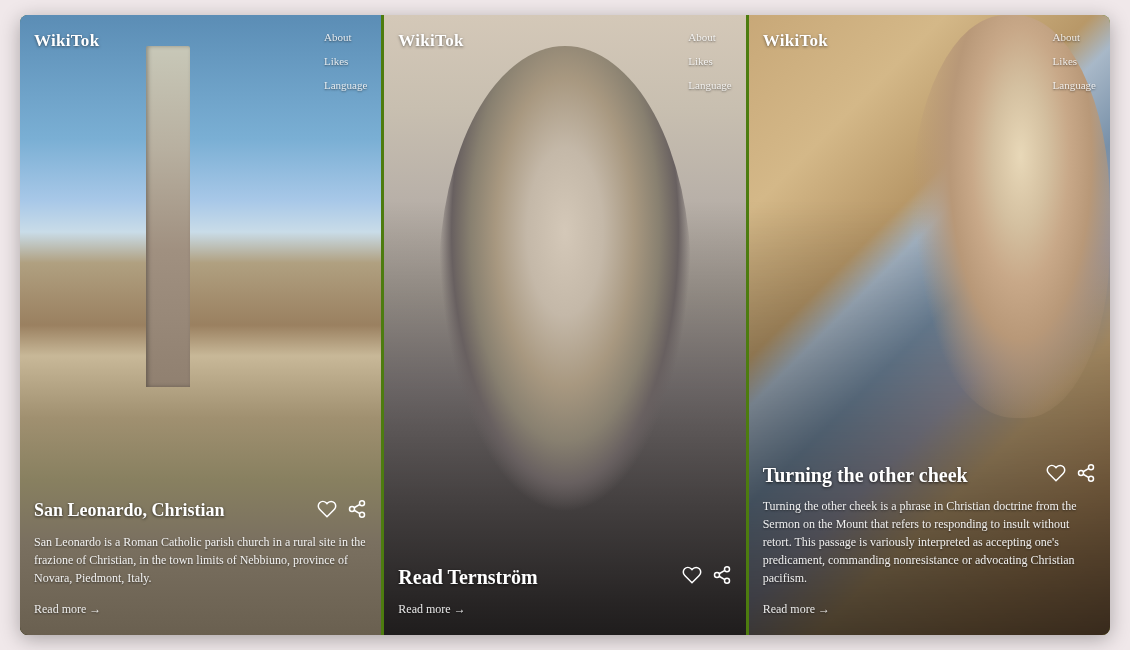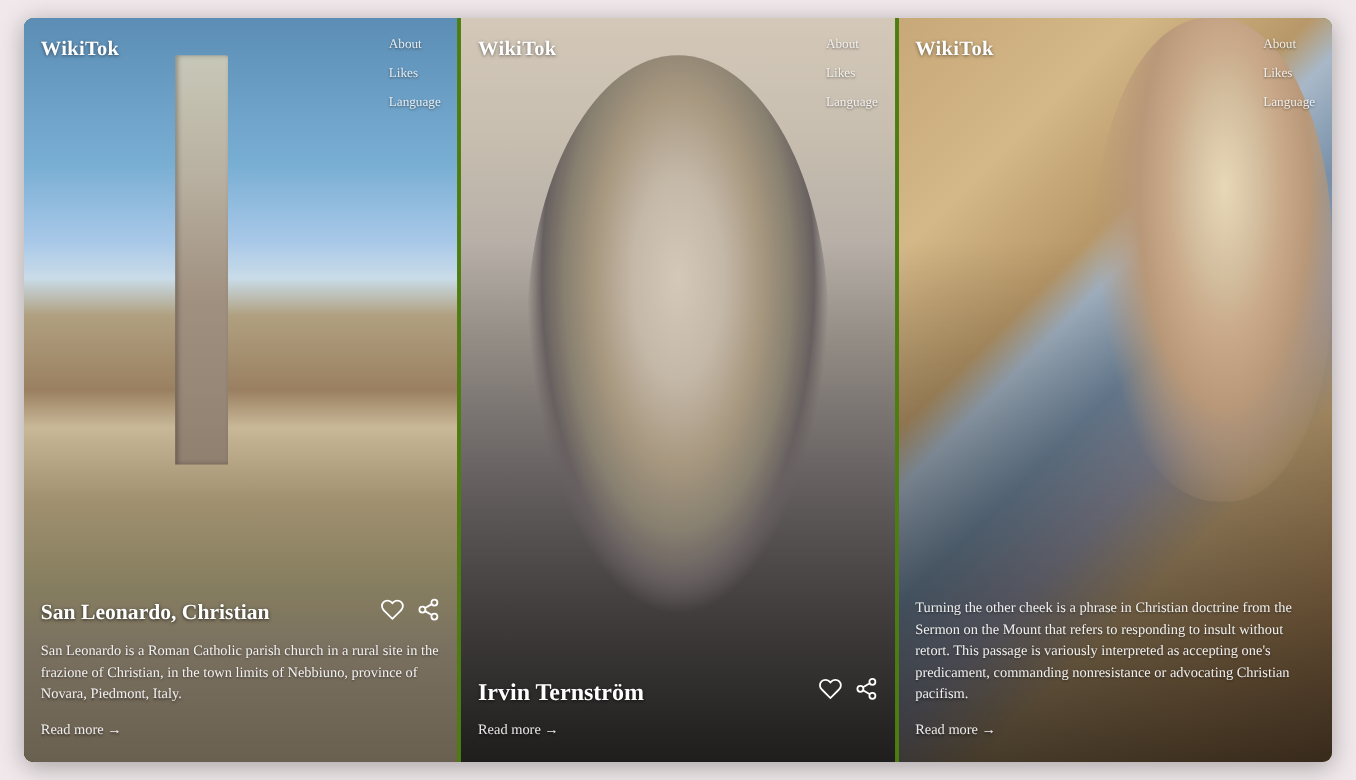--- a/index.html
+++ b/index.html
@@ -250,21 +250,21 @@
     <div class="card-header">
       <span class="wikitok-brand">WikiTok</span>
       <div class="card-nav">
         <span class="card-nav-item">About</span>
         <span class="card-nav-item">Likes</span>
         <span class="card-nav-item">Language</span>
       </div>
     </div>
     <div class="card-footer">
       <div class="card-title-row">
-        <span class="card-title">Irvin Ternström</span>
+        <span class="card-title">Read Ternström</span>
         <div class="card-actions">
           <span>
             <svg class="heart-svg" viewBox="0 0 24 24">
                 <path d="M20.84 4.61a5.5 5.5 0 0 0-7.78 0L12 5.67l-1.06-1.06a5.5 5.5 0 0 0-7.78 7.78l1.06 1.06L12 21.23l7.78-7.78 1.06-1.06a5.5 5.5 0 0 0 0-7.78z"></path>
               </svg>
           </span>
           <span>
             <svg class="share-svg" viewBox="0 0 24 24">
                 <circle cx="18" cy="5" r="3"></circle>
                 <circle cx="6" cy="12" r="3"></circle>
@@ -283,18 +283,37 @@
     <div class="bg"></div>
     <div class="card-header">
       <span class="wikitok-brand">WikiTok</span>
       <div class="card-nav">
         <span class="card-nav-item">About</span>
         <span class="card-nav-item">Likes</span>
         <span class="card-nav-item">Language</span>
       </div>
     </div>
     <div class="card-footer">
+      <div class="card-title-row">
+        <span class="card-title">Turning the other cheek</span>
+        <div class="card-actions">
+          <span>
+            <svg class="heart-svg" viewBox="0 0 24 24">
+                <path d="M20.84 4.61a5.5 5.5 0 0 0-7.78 0L12 5.67l-1.06-1.06a5.5 5.5 0 0 0-7.78 7.78l1.06 1.06L12 21.23l7.78-7.78 1.06-1.06a5.5 5.5 0 0 0 0-7.78z"></path>
+              </svg>
+          </span>
+          <span>
+            <svg class="share-svg" viewBox="0 0 24 24">
+                <circle cx="18" cy="5" r="3"></circle>
+                <circle cx="6" cy="12" r="3"></circle>
+                <circle cx="18" cy="19" r="3"></circle>
+                <line x1="8.59" y1="13.51" x2="15.42" y2="17.49" stroke="white" stroke-width="1.8"></line>
+                <line x1="15.41" y1="6.51" x2="8.59" y2="10.49" stroke="white" stroke-width="1.8"></line>
+              </svg>
+          </span>
+        </div>
+      </div>
       <p class="card-description">Turning the other cheek is a phrase in Christian doctrine from the Sermon on the Mount that refers to responding to insult without retort. This passage is variously interpreted as accepting one's predicament, commanding nonresistance or advocating Christian pacifism.</p>
       <a class="read-more">Read more →</a>
     </div>
   </div>
 
 </div>
 
 </body></html>

